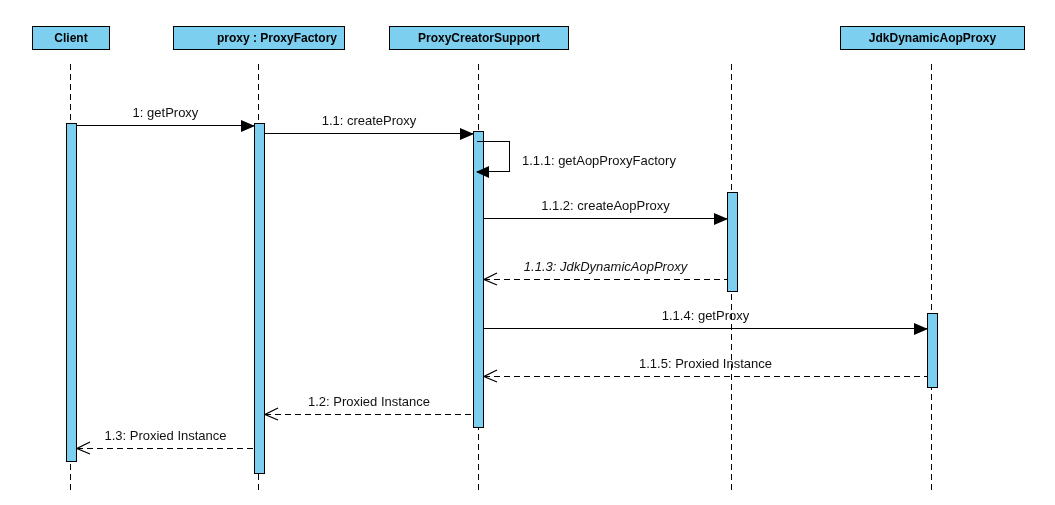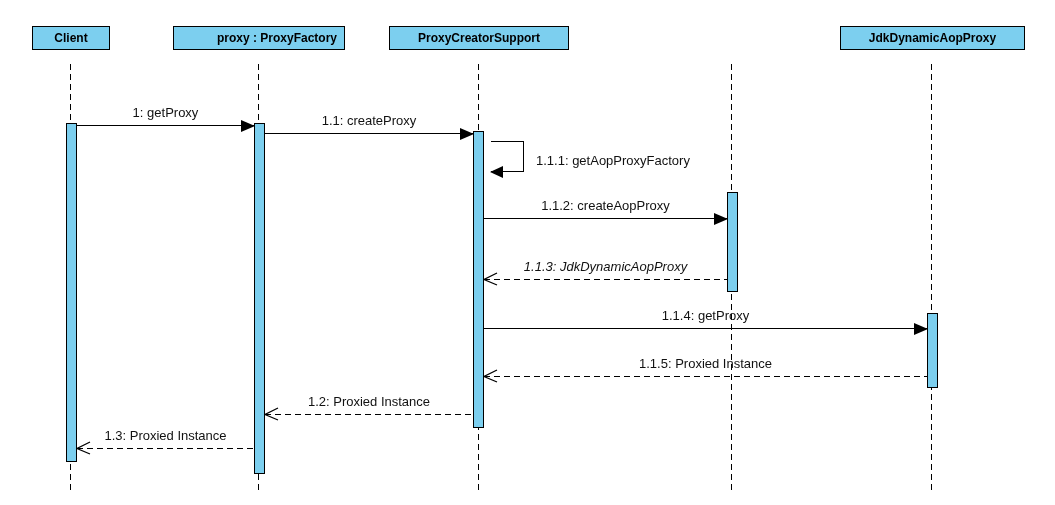--- a/index.html
+++ b/index.html
@@ -123,21 +123,21 @@
     <div class="line-solid"></div>
     <span class="arr-fill-right"></span>
   </div>
 
   <div class="msg" style="left:265px;top:133px;width:208px;">
     <div class="msg-label">1.1: createProxy</div>
     <div class="line-solid"></div>
     <span class="arr-fill-right"></span>
   </div>
 
-  <div class="self-msg" style="left:491px;top:141px;width:33px;height:31px;padding-left:32px;">
+  <div class="self-msg" style="left:477px;top:141px;width:33px;height:31px;padding-left:32px;">
     <span class="arr-fill-left"></span>
     <div class="msg-label">1.1.1: getAopProxyFactory</div>
   </div>
 
   <div class="msg" style="left:484px;top:218px;width:243px;">
     <div class="msg-label">1.1.2: createAopProxy</div>
     <div class="line-solid"></div>
     <span class="arr-fill-right"></span>
   </div>
 

